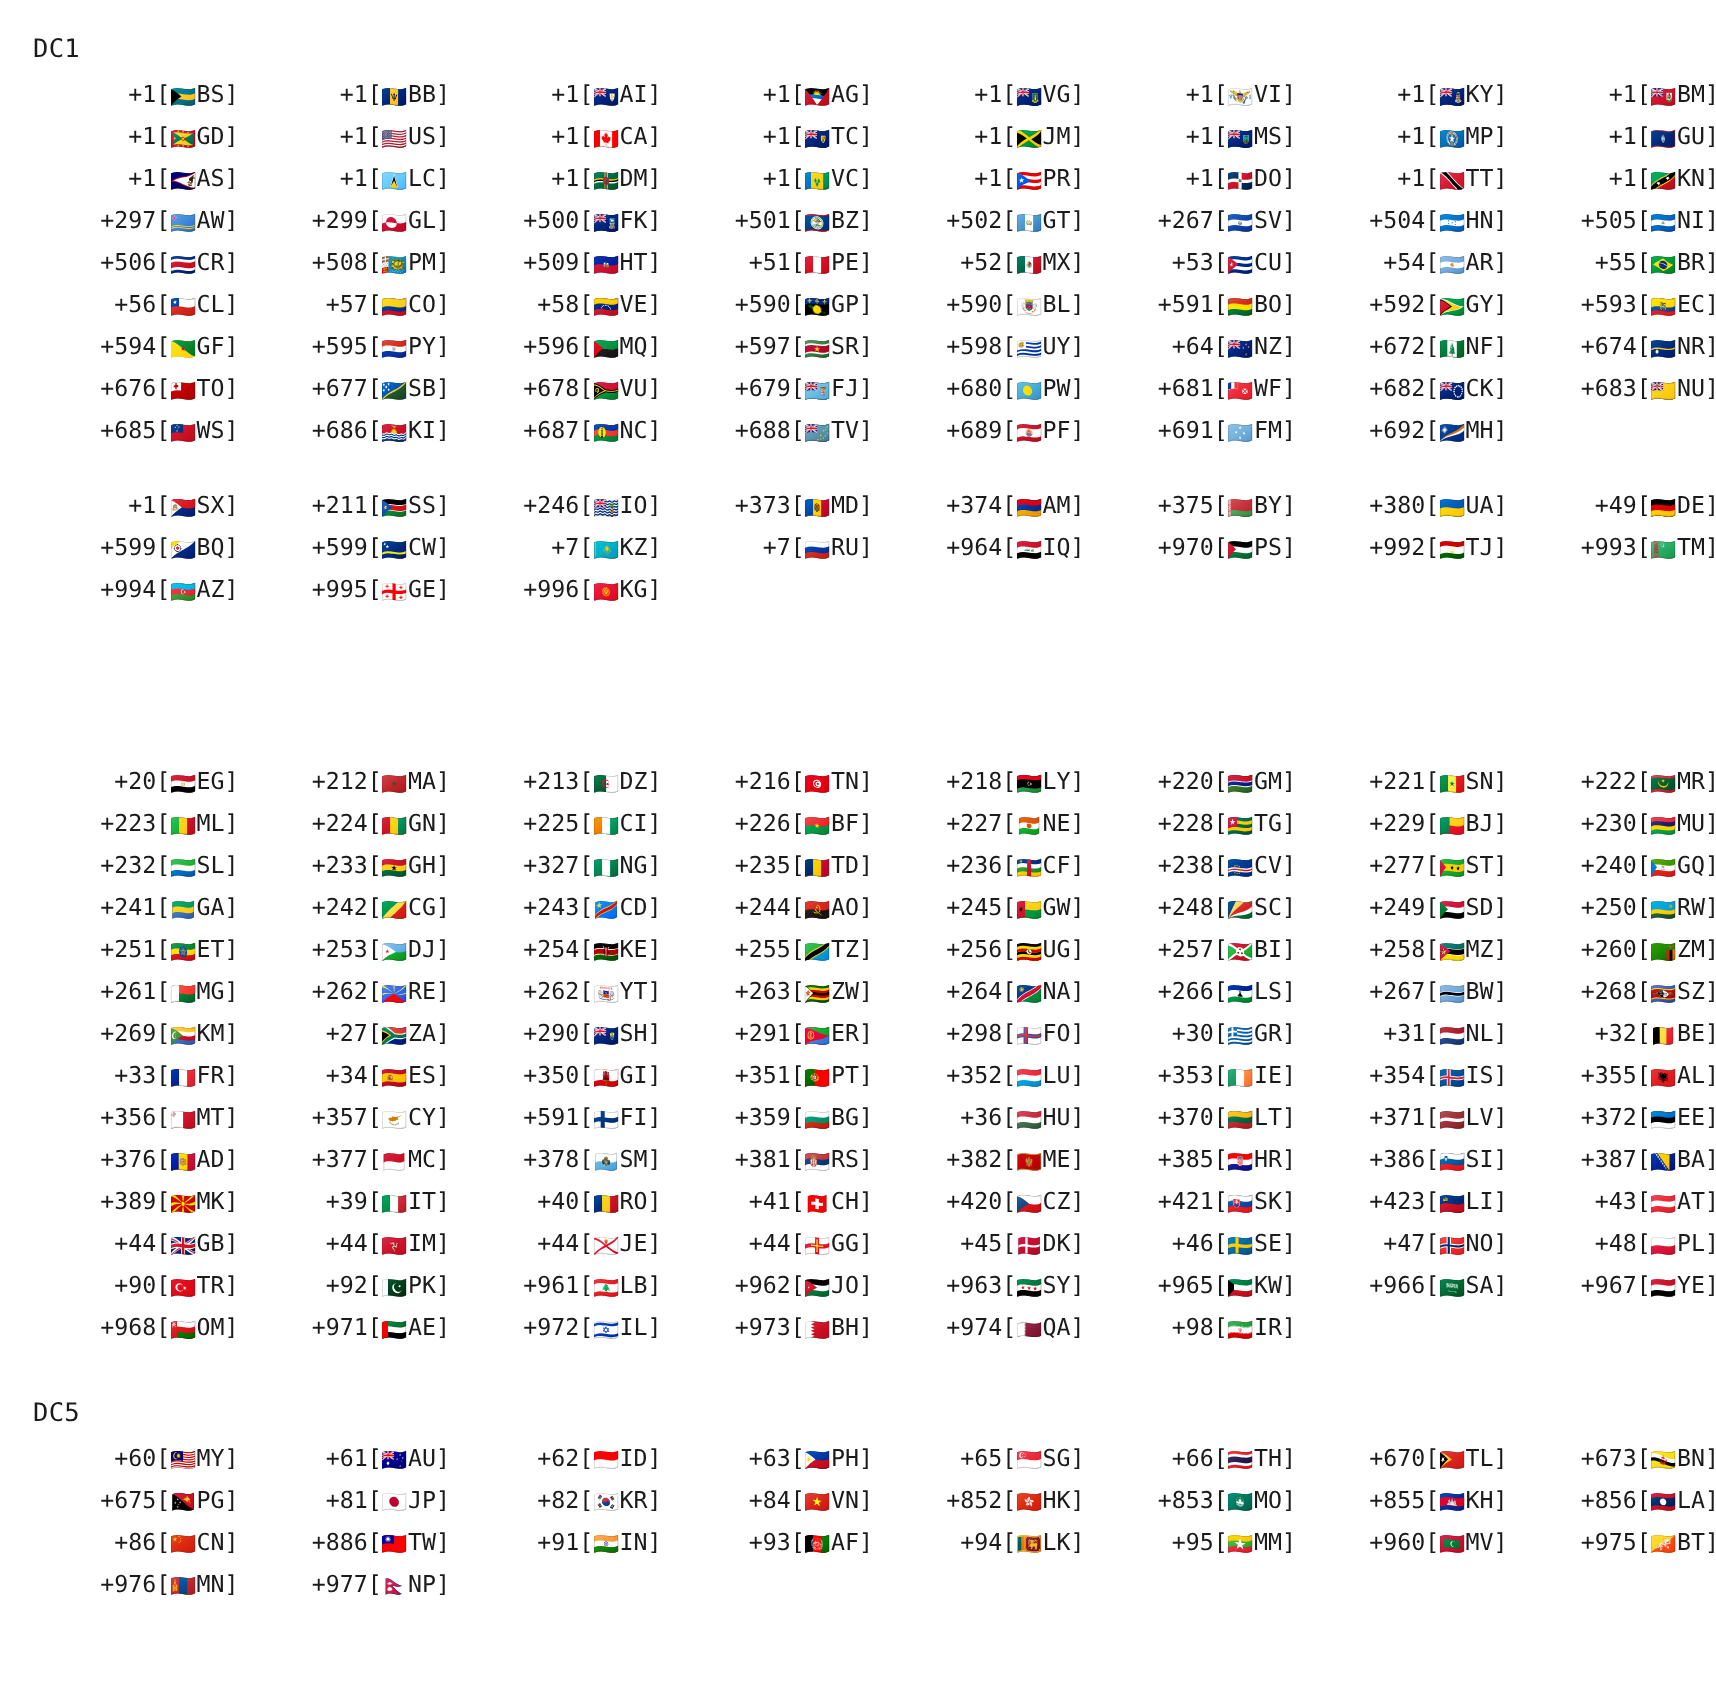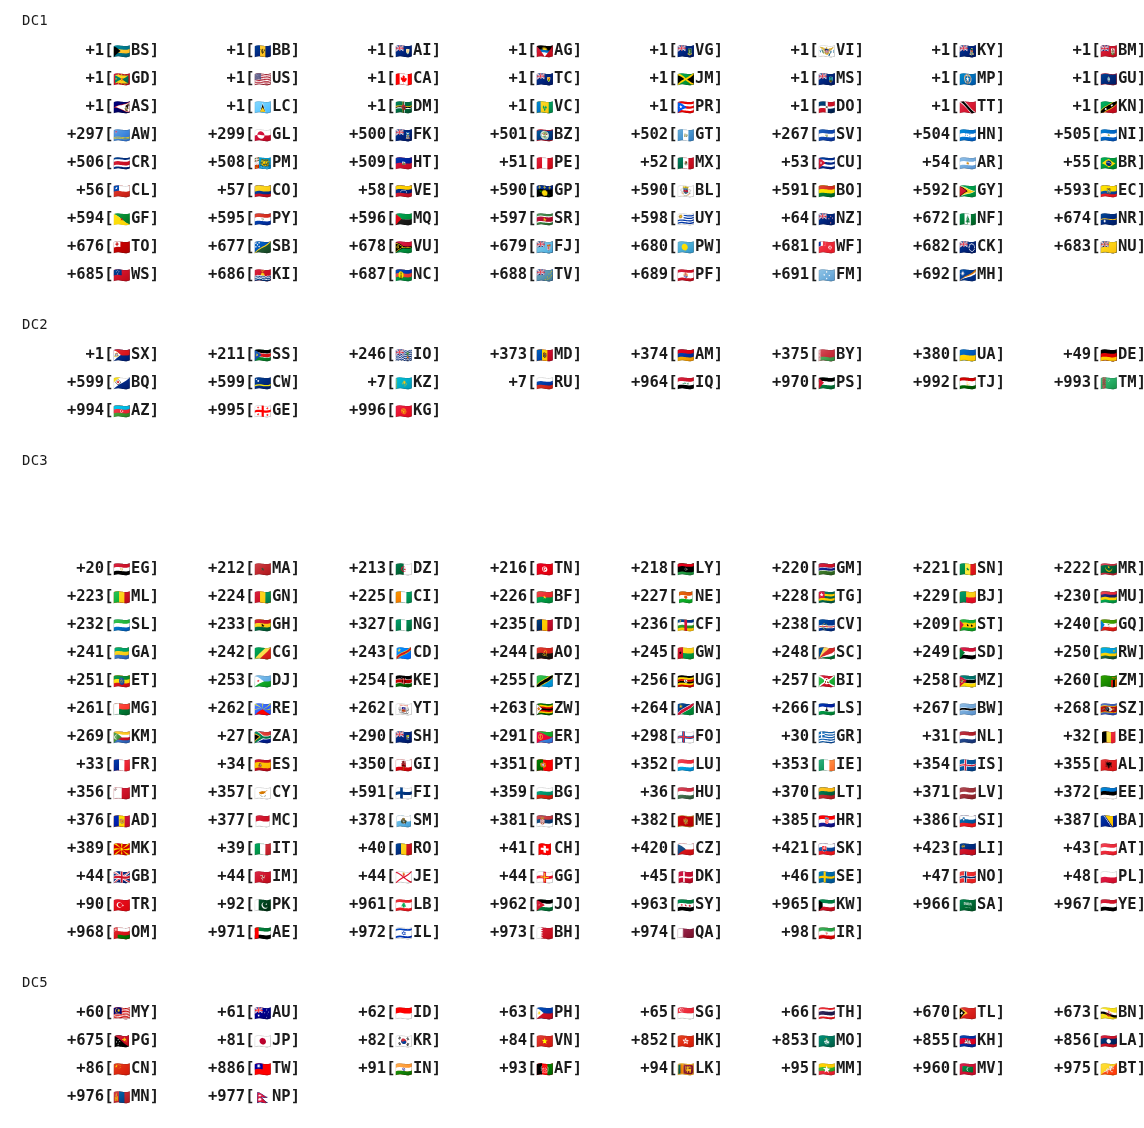--- a/index.html
+++ b/index.html
@@ -16,32 +16,31 @@
   }
   .page {
     padding: 6px 18px 0 22px;
     box-sizing: border-box;
   }
   .group {
     margin-bottom: 6px;
   }
   .group-title {
     font-family: "DejaVu Sans Mono", "Liberation Mono", monospace;
-    font-size: 14px;
+    font-size: 17px;
     line-height: 28px;
     color: #1b1b1b;
-    margin: 0 0 2px 0;
+    margin: 13px 0 2px 0;
     letter-spacing: 0.2px;
   }
   .grid {
     display: grid;
     grid-template-columns: repeat(8, 140px);
     column-gap: 1px;
     row-gap: 0px;
-    font-weight: bold;
   }
   .cell {
     font-size: 15.5px;
     line-height: 28px;
     height: 28px;
     white-space: nowrap;
     text-align: right;
     padding-right: 3px;
     box-sizing: border-box;
     letter-spacing: 0px;
@@ -133,21 +132,20 @@
           <div class="cell"><span>+686</span><span>[</span><span class="flag">🇰🇮</span><span>KI</span><span>]</span></div>
           <div class="cell"><span>+687</span><span>[</span><span class="flag">🇳🇨</span><span>NC</span><span>]</span></div>
           <div class="cell"><span>+688</span><span>[</span><span class="flag">🇹🇻</span><span>TV</span><span>]</span></div>
           <div class="cell"><span>+689</span><span>[</span><span class="flag">🇵🇫</span><span>PF</span><span>]</span></div>
           <div class="cell"><span>+691</span><span>[</span><span class="flag">🇫🇲</span><span>FM</span><span>]</span></div>
           <div class="cell"><span>+692</span><span>[</span><span class="flag">🇲🇭</span><span>MH</span><span>]</span></div>
         </div>
         <div class="spacer-small"></div>
       </div>
       <div class="group">
-        <div class="group-title">DC2</div>
         <div class="grid">
           <div class="cell"><span>+1</span><span>[</span><span class="flag">🇸🇽</span><span>SX</span><span>]</span></div>
           <div class="cell"><span>+211</span><span>[</span><span class="flag">🇸🇸</span><span>SS</span><span>]</span></div>
           <div class="cell"><span>+246</span><span>[</span><span class="flag">🇮🇴</span><span>IO</span><span>]</span></div>
           <div class="cell"><span>+373</span><span>[</span><span class="flag">🇲🇩</span><span>MD</span><span>]</span></div>
           <div class="cell"><span>+374</span><span>[</span><span class="flag">🇦🇲</span><span>AM</span><span>]</span></div>
           <div class="cell"><span>+375</span><span>[</span><span class="flag">🇧🇾</span><span>BY</span><span>]</span></div>
           <div class="cell"><span>+380</span><span>[</span><span class="flag">🇺🇦</span><span>UA</span><span>]</span></div>
           <div class="cell"><span>+49</span><span>[</span><span class="flag">🇩🇪</span><span>DE</span><span>]</span></div>
           <div class="cell"><span>+599</span><span>[</span><span class="flag">🇧🇶</span><span>BQ</span><span>]</span></div>
@@ -158,21 +156,20 @@
           <div class="cell"><span>+970</span><span>[</span><span class="flag">🇵🇸</span><span>PS</span><span>]</span></div>
           <div class="cell"><span>+992</span><span>[</span><span class="flag">🇹🇯</span><span>TJ</span><span>]</span></div>
           <div class="cell"><span>+993</span><span>[</span><span class="flag">🇹🇲</span><span>TM</span><span>]</span></div>
           <div class="cell"><span>+994</span><span>[</span><span class="flag">🇦🇿</span><span>AZ</span><span>]</span></div>
           <div class="cell"><span>+995</span><span>[</span><span class="flag">🇬🇪</span><span>GE</span><span>]</span></div>
           <div class="cell"><span>+996</span><span>[</span><span class="flag">🇰🇬</span><span>KG</span><span>]</span></div>
         </div>
         <div class="spacer-small"></div>
       </div>
       <div class="group">
-        <div class="group-title">DC3</div>
         <div class="empty-block"></div>
         <div class="spacer-small"></div>
       </div>
       <div class="group">
         <div class="grid">
           <div class="cell"><span>+20</span><span>[</span><span class="flag">🇪🇬</span><span>EG</span><span>]</span></div>
           <div class="cell"><span>+212</span><span>[</span><span class="flag">🇲🇦</span><span>MA</span><span>]</span></div>
           <div class="cell"><span>+213</span><span>[</span><span class="flag">🇩🇿</span><span>DZ</span><span>]</span></div>
           <div class="cell"><span>+216</span><span>[</span><span class="flag">🇹🇳</span><span>TN</span><span>]</span></div>
           <div class="cell"><span>+218</span><span>[</span><span class="flag">🇱🇾</span><span>LY</span><span>]</span></div>
@@ -186,21 +183,21 @@
           <div class="cell"><span>+227</span><span>[</span><span class="flag">🇳🇪</span><span>NE</span><span>]</span></div>
           <div class="cell"><span>+228</span><span>[</span><span class="flag">🇹🇬</span><span>TG</span><span>]</span></div>
           <div class="cell"><span>+229</span><span>[</span><span class="flag">🇧🇯</span><span>BJ</span><span>]</span></div>
           <div class="cell"><span>+230</span><span>[</span><span class="flag">🇲🇺</span><span>MU</span><span>]</span></div>
           <div class="cell"><span>+232</span><span>[</span><span class="flag">🇸🇱</span><span>SL</span><span>]</span></div>
           <div class="cell"><span>+233</span><span>[</span><span class="flag">🇬🇭</span><span>GH</span><span>]</span></div>
           <div class="cell"><span>+327</span><span>[</span><span class="flag">🇳🇬</span><span>NG</span><span>]</span></div>
           <div class="cell"><span>+235</span><span>[</span><span class="flag">🇹🇩</span><span>TD</span><span>]</span></div>
           <div class="cell"><span>+236</span><span>[</span><span class="flag">🇨🇫</span><span>CF</span><span>]</span></div>
           <div class="cell"><span>+238</span><span>[</span><span class="flag">🇨🇻</span><span>CV</span><span>]</span></div>
-          <div class="cell"><span>+209</span><span>[</span><span class="flag">🇸🇹</span><span>ST</span><span>]</span></div>
+          <div class="cell"><span>+277</span><span>[</span><span class="flag">🇸🇹</span><span>ST</span><span>]</span></div>
           <div class="cell"><span>+240</span><span>[</span><span class="flag">🇬🇶</span><span>GQ</span><span>]</span></div>
           <div class="cell"><span>+241</span><span>[</span><span class="flag">🇬🇦</span><span>GA</span><span>]</span></div>
           <div class="cell"><span>+242</span><span>[</span><span class="flag">🇨🇬</span><span>CG</span><span>]</span></div>
           <div class="cell"><span>+243</span><span>[</span><span class="flag">🇨🇩</span><span>CD</span><span>]</span></div>
           <div class="cell"><span>+244</span><span>[</span><span class="flag">🇦🇴</span><span>AO</span><span>]</span></div>
           <div class="cell"><span>+245</span><span>[</span><span class="flag">🇬🇼</span><span>GW</span><span>]</span></div>
           <div class="cell"><span>+248</span><span>[</span><span class="flag">🇸🇨</span><span>SC</span><span>]</span></div>
           <div class="cell"><span>+249</span><span>[</span><span class="flag">🇸🇩</span><span>SD</span><span>]</span></div>
           <div class="cell"><span>+250</span><span>[</span><span class="flag">🇷🇼</span><span>RW</span><span>]</span></div>
           <div class="cell"><span>+251</span><span>[</span><span class="flag">🇪🇹</span><span>ET</span><span>]</span></div>

